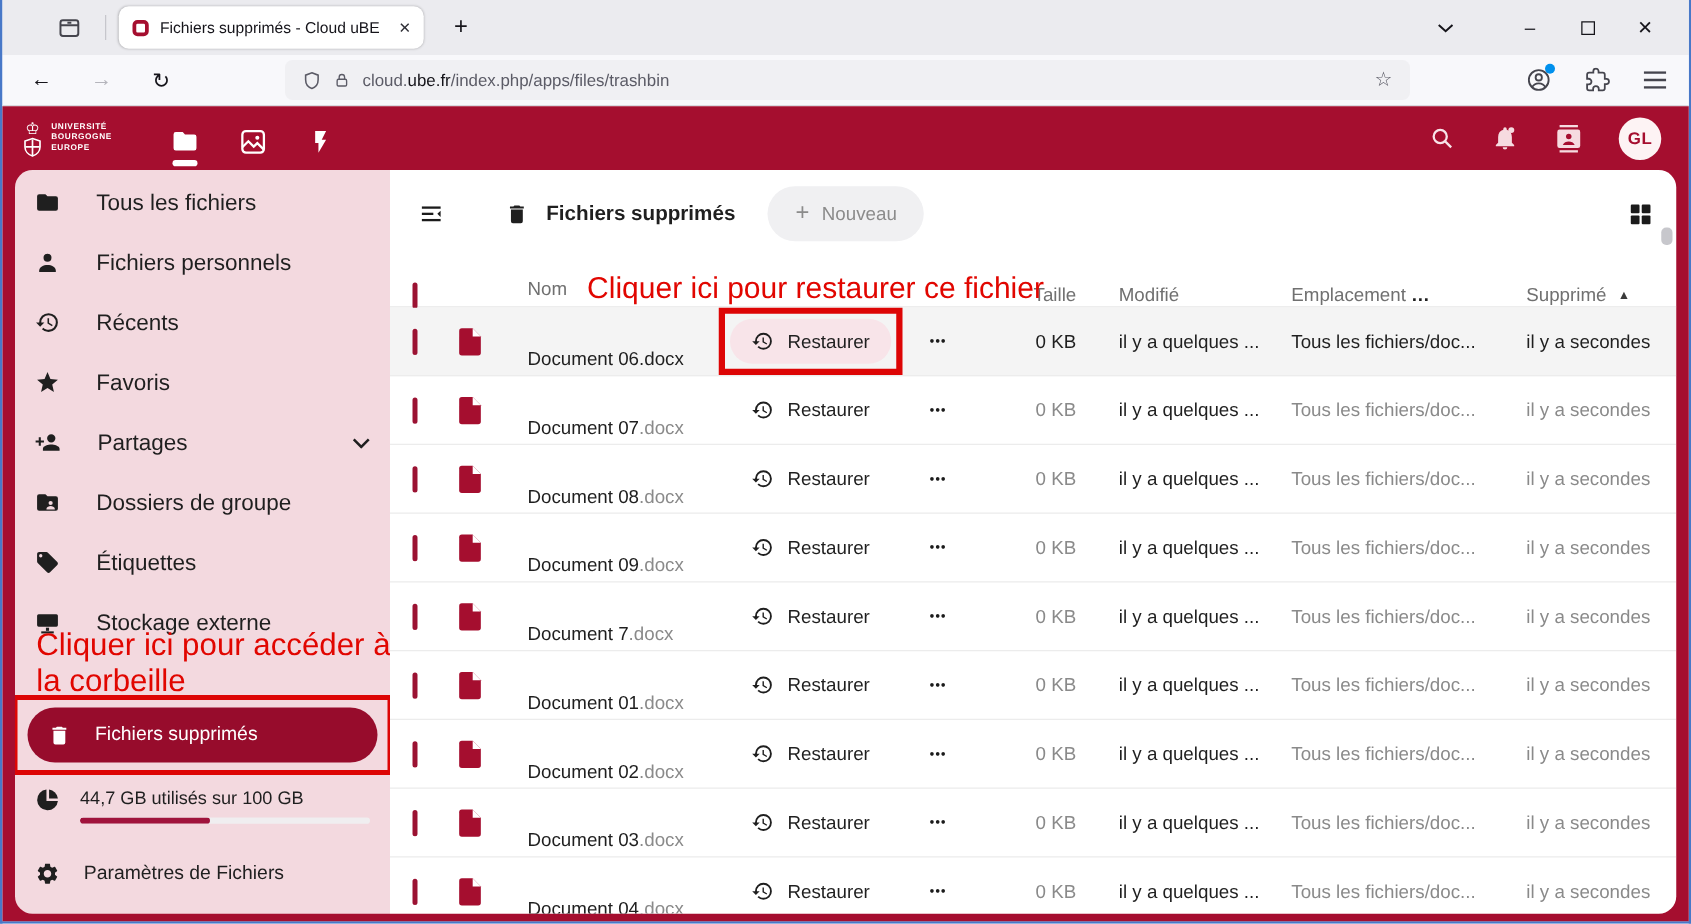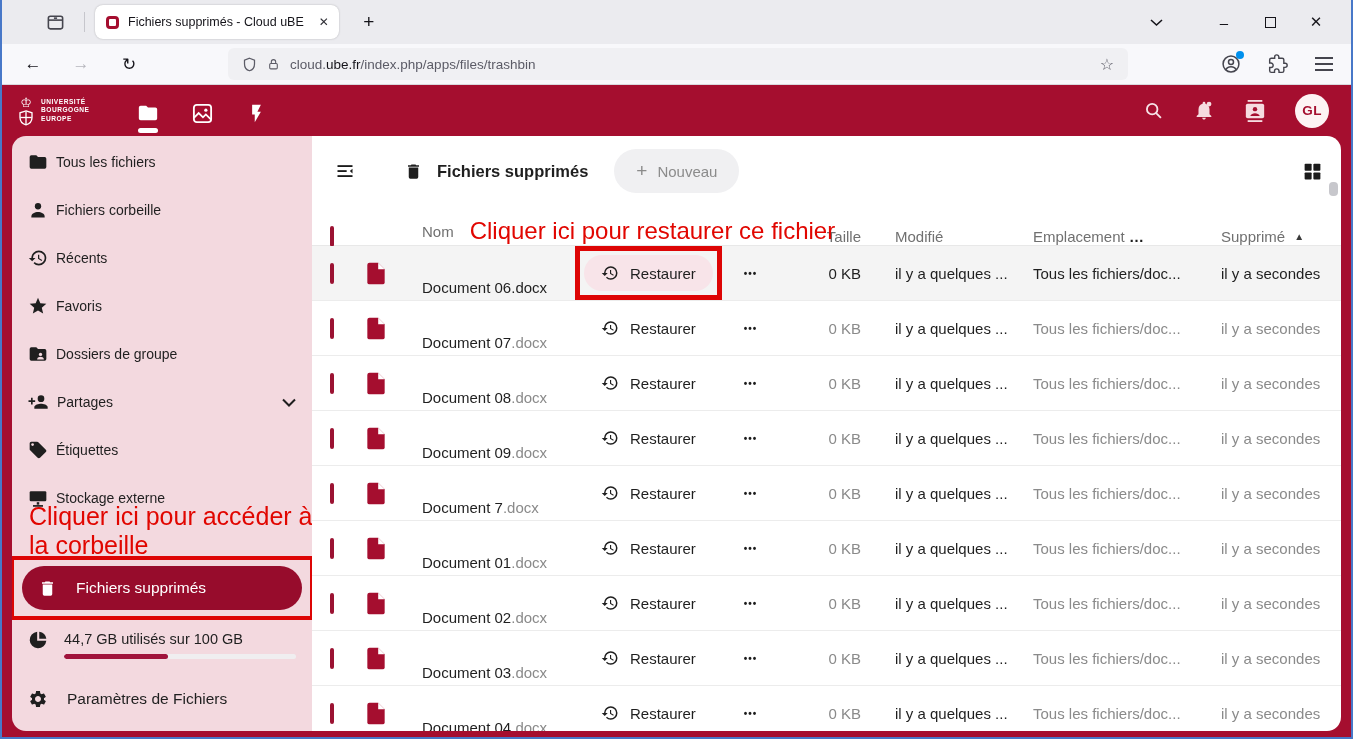--- a/index.html
+++ b/index.html
@@ -47,21 +47,21 @@
   .appnav{display:flex;align-items:flex-start;gap:10px;margin-left:8px;}
   .appnav-item{width:44px;display:flex;flex-direction:column;align-items:center;padding-top:14px;}
   .appnav-item .indicator{width:20px;height:5px;border-radius:3px;background:#fff;margin-top:4px;}
   .appbar-right{margin-left:auto;display:flex;align-items:center;gap:29px;padding-right:6px;}
   .bell-wrap{position:relative;}
   .avatar{width:34px;height:34px;border-radius:50%;background:#fdf3f4;color:var(--red);font-weight:bold;font-size:13.5px;display:flex;align-items:center;justify-content:center;letter-spacing:.5px;}
 
   
   .workspace{flex:1;background:var(--red);display:flex;padding:0 10px 6px 10px;overflow:hidden;}
   .sidebar{width:300px;background:var(--pink);border-radius:14px 0 0 14px;position:relative;padding-top:2px;flex:0 0 auto;overflow:hidden;}
-  .side-item{height:48px;display:flex;align-items:center;gap:8px;padding:0 16px;font-size:14px;color:var(--ink);}
+  .side-item{height:48px;display:flex;align-items:center;gap:29px;padding:0 16px;font-size:18px;color:var(--ink);}
   .side-item .lbl{white-space:nowrap;}
   .side-chev{margin-left:auto;}
   .anno-side-text{position:absolute;left:17px;top:366px;width:292px;font-size:25px;line-height:1.17;color:#e10600;z-index:3;}
   .trash-box{margin:34px -2px 0 -2px;border:4px solid var(--anno);padding:6px 8px;}
   .trash-pill{height:44px;border-radius:22px;background:var(--pill-red);color:#fff;display:flex;align-items:center;gap:19px;padding:0 16px;font-size:15.5px;font-weight:500;}
   .storage{display:flex;gap:16px;margin:10px 16px 16px 16px;align-items:flex-start;}
   .storage-col{flex:1;padding-top:1px;}
   .storage-label{font-size:14.5px;color:var(--ink);}
   .storage-bar{height:5px;border-radius:3px;background:#f0eef0;margin-top:7px;overflow:hidden;}
   .storage-fill{height:100%;border-radius:3px;background:#a0133c;}
@@ -250,50 +250,50 @@
         <svg width="20" height="20" viewBox="0 0 24 24" fill="#1f1f1f">
             <path d="M10 4H4a2 2 0 0 0-2 2v12a2 2 0 0 0 2 2h16a2 2 0 0 0 2-2V8a2 2 0 0 0-2-2h-8l-2-2z"></path>
           </svg>
         <span class="lbl">Tous les fichiers</span>
       </div>
       <div class="side-item">
         <svg width="20" height="20" viewBox="0 0 24 24" fill="#1f1f1f">
             <circle cx="12" cy="7.5" r="3.8"></circle>
             <path d="M4 20c0-3.6 4.2-5.5 8-5.5s8 1.9 8 5.5v1H4z"></path>
           </svg>
-        <span class="lbl">Fichiers corbeille</span>
+        <span class="lbl">Fichiers personnels</span>
       </div>
       <div class="side-item">
         <svg width="20" height="20" viewBox="0 0 24 24" fill="#1f1f1f">
             <path d="M13.5 8H12v5l4.28 2.54.72-1.21-3.5-2.08V8M13 3a9 9 0 0 0-9 9H1l3.96 4.03L9 12H6a7 7 0 0 1 7-7 7 7 0 0 1 7 7 7 7 0 0 1-7 7c-1.93 0-3.68-.79-4.94-2.06l-1.42 1.42A8.9 8.9 0 0 0 13 21a9 9 0 0 0 9-9 9 9 0 0 0-9-9"></path>
           </svg>
         <span class="lbl">Récents</span>
       </div>
       <div class="side-item">
         <svg width="20" height="20" viewBox="0 0 24 24" fill="#1f1f1f">
             <path d="M12 17.27L18.18 21l-1.64-7.03L22 9.24l-7.19-.61L12 2 9.19 8.63 2 9.24l5.46 4.73L5.82 21z"></path>
           </svg>
         <span class="lbl">Favoris</span>
+      </div>
+      <div class="side-item">
+        <svg width="21" height="20" viewBox="0 0 24 24" fill="#1f1f1f">
+            <path d="M15 14c-2.67 0-8 1.33-8 4v2h16v-2c0-2.67-5.33-4-8-4m0-2a4 4 0 0 0 4-4 4 4 0 0 0-4-4 4 4 0 0 0-4 4 4 4 0 0 0 4 4M5 10V7H3v3H0v2h3v3h2v-3h3v-2H5z"></path>
+          </svg>
+        <span class="lbl">Partages</span>
+        <svg class="side-chev" width="14" height="9" viewBox="0 0 14 9" fill="none" stroke="#1f1f1f" stroke-width="2">
+            <polyline points="1,1.5 7,7.5 13,1.5"></polyline>
+          </svg>
       </div>
       <div class="side-item">
         <svg width="20" height="20" viewBox="0 0 24 24">
             <path fill="#1f1f1f" d="M10 4H4a2 2 0 0 0-2 2v12a2 2 0 0 0 2 2h16a2 2 0 0 0 2-2V8a2 2 0 0 0-2-2h-8l-2-2z"></path>
             <circle cx="15" cy="12.5" r="2" fill="#f3d9df"></circle>
             <path d="M11 18c0-1.7 2.7-2.6 4-2.6s4 .9 4 2.6v.6h-8z" fill="#f3d9df"></path>
           </svg>
         <span class="lbl">Dossiers de groupe</span>
-      </div>
-      <div class="side-item">
-        <svg width="21" height="20" viewBox="0 0 24 24" fill="#1f1f1f">
-            <path d="M15 14c-2.67 0-8 1.33-8 4v2h16v-2c0-2.67-5.33-4-8-4m0-2a4 4 0 0 0 4-4 4 4 0 0 0-4-4 4 4 0 0 0-4 4 4 4 0 0 0 4 4M5 10V7H3v3H0v2h3v3h2v-3h3v-2H5z"></path>
-          </svg>
-        <span class="lbl">Partages</span>
-        <svg class="side-chev" width="14" height="9" viewBox="0 0 14 9" fill="none" stroke="#1f1f1f" stroke-width="2">
-            <polyline points="1,1.5 7,7.5 13,1.5"></polyline>
-          </svg>
       </div>
       <div class="side-item">
         <svg width="20" height="20" viewBox="0 0 24 24">
             <path fill="#1f1f1f" d="M21.41 11.58l-9-9C12.05 2.22 11.55 2 11 2H4c-1.1 0-2 .9-2 2v7c0 .55.22 1.05.59 1.42l9 9c.36.36.86.58 1.41.58s1.05-.22 1.41-.59l7-7c.37-.36.59-.86.59-1.41s-.22-1.06-.59-1.42z"></path>
             <circle cx="5.5" cy="5.5" r="1.6" fill="#f3d9df"></circle>
           </svg>
         <span class="lbl">Étiquettes</span>
       </div>
       <div class="side-item">
         <svg width="20" height="20" viewBox="0 0 24 24" fill="#1f1f1f">

